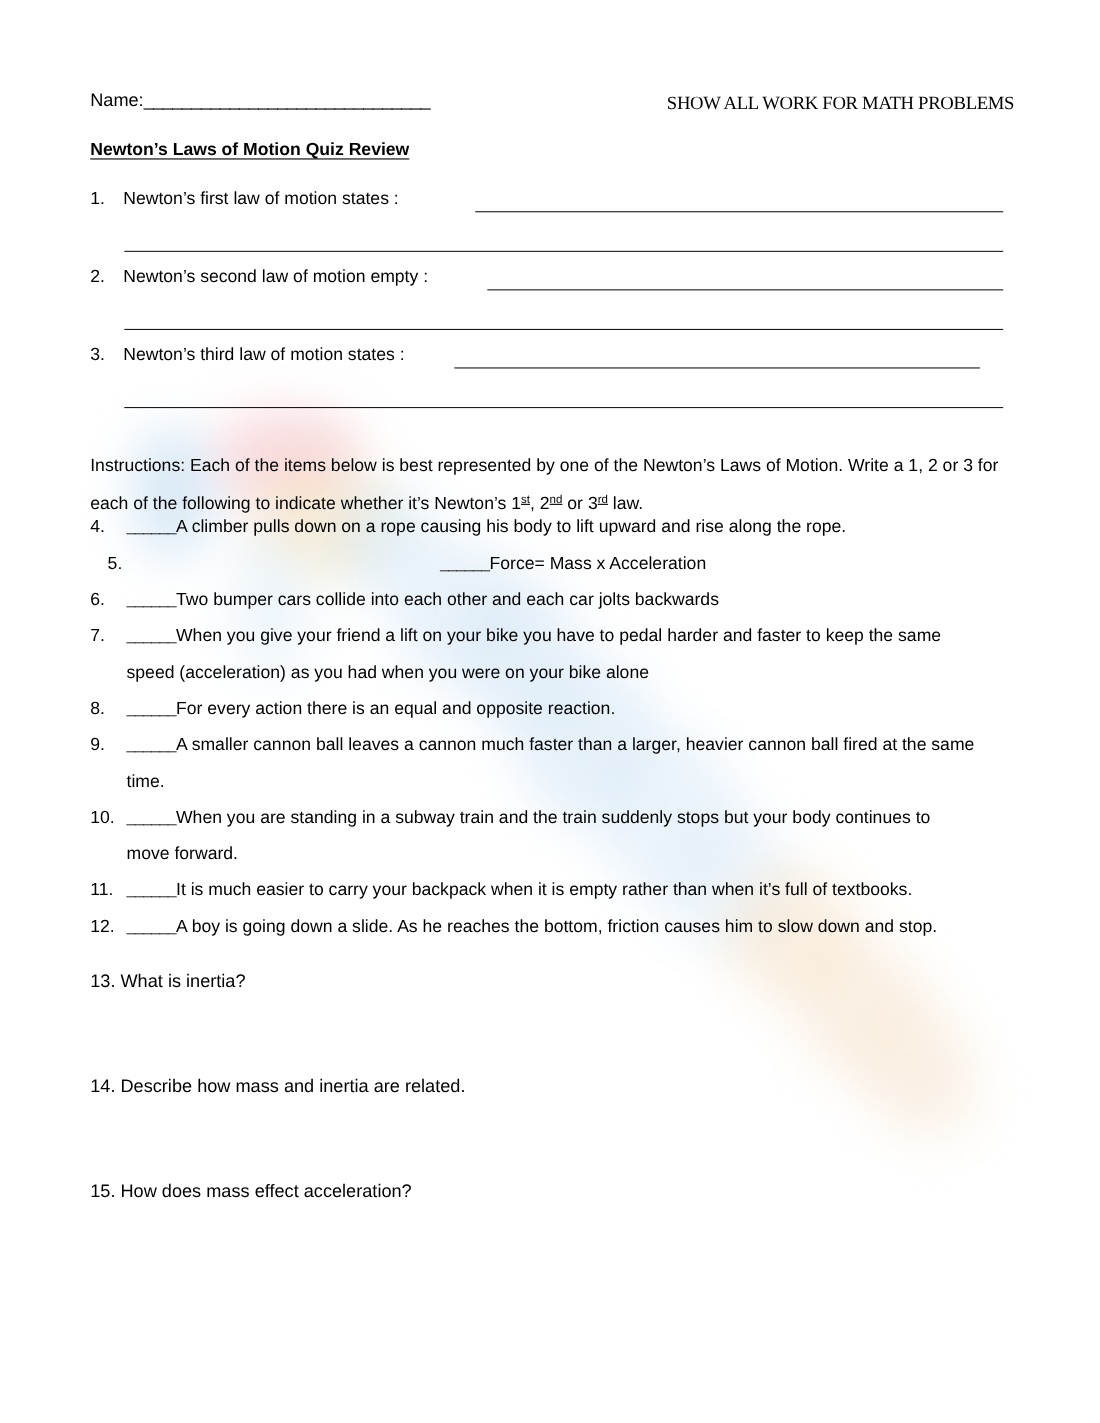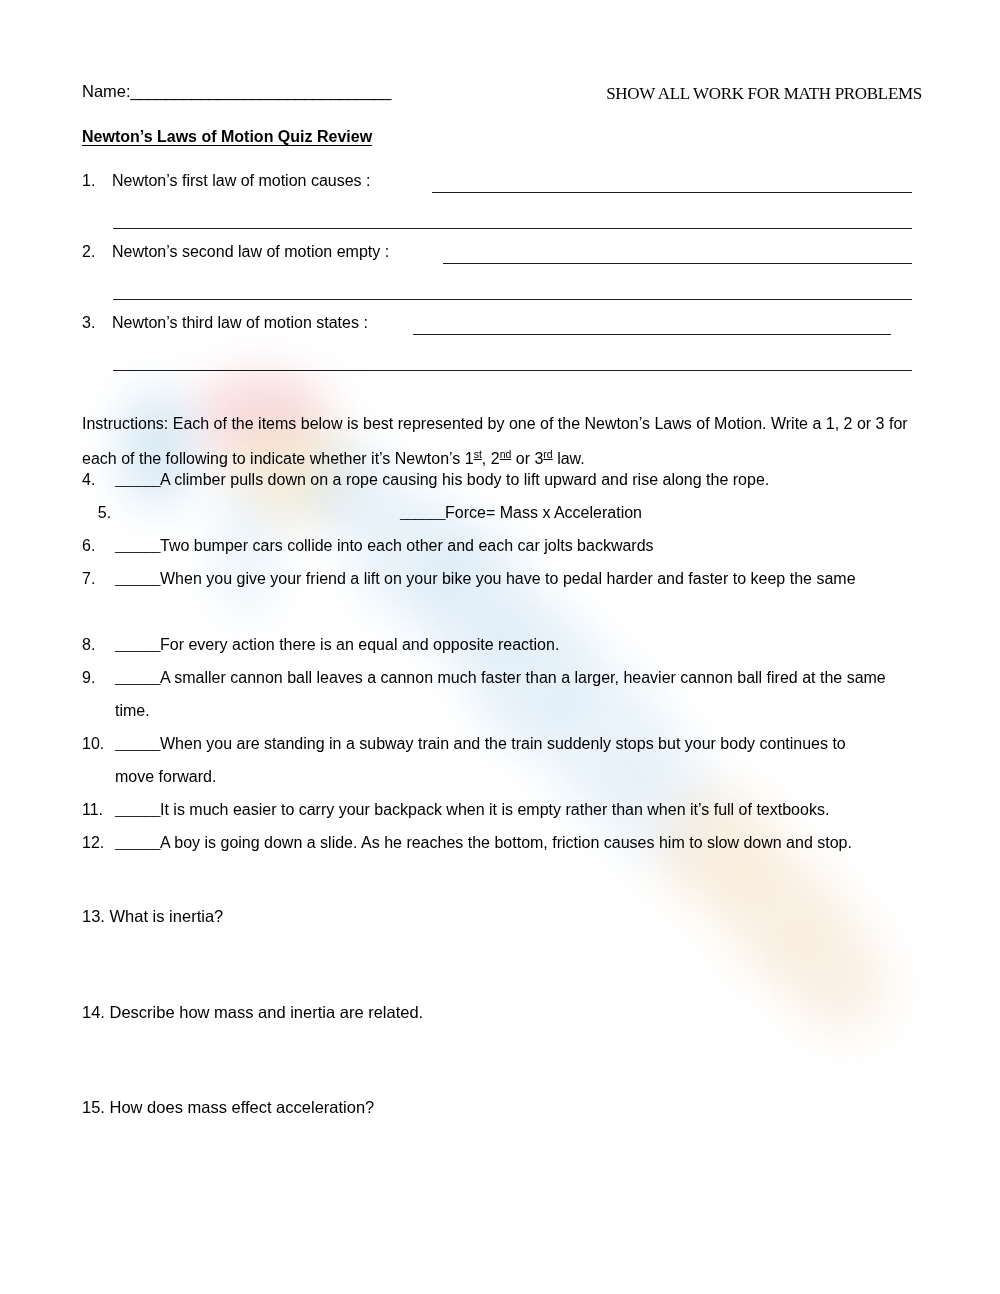--- a/index.html
+++ b/index.html
@@ -132,21 +132,20 @@
     letter-spacing: -0.5px;
     font-family: Liberation Serif, serif;
   }
 
   
   .final-q {
     position: absolute;
     left: 82px;
     font-size: 16.5px;
     white-space: nowrap;
-    margin-top: 24px;
   }
 </style>
 </head>
 <body>
 
 <div class="page">
 
   <div class="watermark">
     <div class="blob" style="left:190px; top:372px; width:120px; height:92px;  background:#f6c9cf; opacity:.62;"></div>
     <div class="blob" style="left:118px; top:388px; width:78px;  height:120px; background:#bcd9ef; opacity:.55;"></div>
@@ -169,21 +168,21 @@
 
     <div class="header-right">SHOW ALL WORK FOR MATH PROBLEMS</div>
 
     <div class="name-line">
       <span>Name:</span><span class="blank">______________________________</span>
     </div>
 
     <div class="doc-title">Newton’s Laws of Motion Quiz Review</div>
 
     <div class="law-item" style="top:172px;">
-      <span class="num">1.</span><span>Newton’s first law of motion causes :</span>
+      <span class="num">1.</span><span>Newton’s first law of motion states :</span>
     </div>
     <div class="rule" style="top:192px; left:432px; width:480px;"></div>
     <div class="rule" style="top:228px; left:113px; width:799px;"></div>
 
     <div class="law-item" style="top:243px;">
       <span class="num">2.</span><span>Newton’s second law of motion empty :</span>
     </div>
     <div class="rule" style="top:263px; left:443px; width:469px;"></div>
     <div class="rule" style="top:299px; left:113px; width:799px;"></div>
 
@@ -203,21 +202,21 @@
 
     <div class="quiz-item" style="top:496px;text-align:center;">
       <span class="num">5.</span><span class="body"><span class="blank">______</span><span>Force= Mass x Acceleration</span></span>
     </div>
 
     <div class="quiz-item" style="top:529px;">
       <span class="num">6.</span><span class="body"><span class="blank">______</span><span>Two bumper cars collide into each other and each car jolts backwards</span></span>
     </div>
 
     <div class="quiz-item" style="top:562px;">
-      <span class="num">7.</span><span class="body"><span class="blank">______</span><span>When you give your friend a lift on  your bike you have to pedal harder and faster to keep the same</span></span>
+      <span class="num">7.</span><span class="body"><span class="blank">______</span><span>When you give your friend a lift on  your bike you have to pedal harder and faster to keep the same</span><span class="cont">speed (acceleration) as you had when you were on your bike alone</span></span>
     </div>
 
     <div class="quiz-item" style="top:628px;">
       <span class="num">8.</span><span class="body"><span class="blank">______</span><span>For every action there is an equal and opposite reaction.</span></span>
     </div>
 
     <div class="quiz-item" style="top:661px;">
       <span class="num">9.</span><span class="body"><span class="blank">______</span><span>A smaller cannon ball leaves a cannon much faster than a larger, heavier cannon ball fired at the same</span><span class="cont">time.</span></span>
     </div>
 

